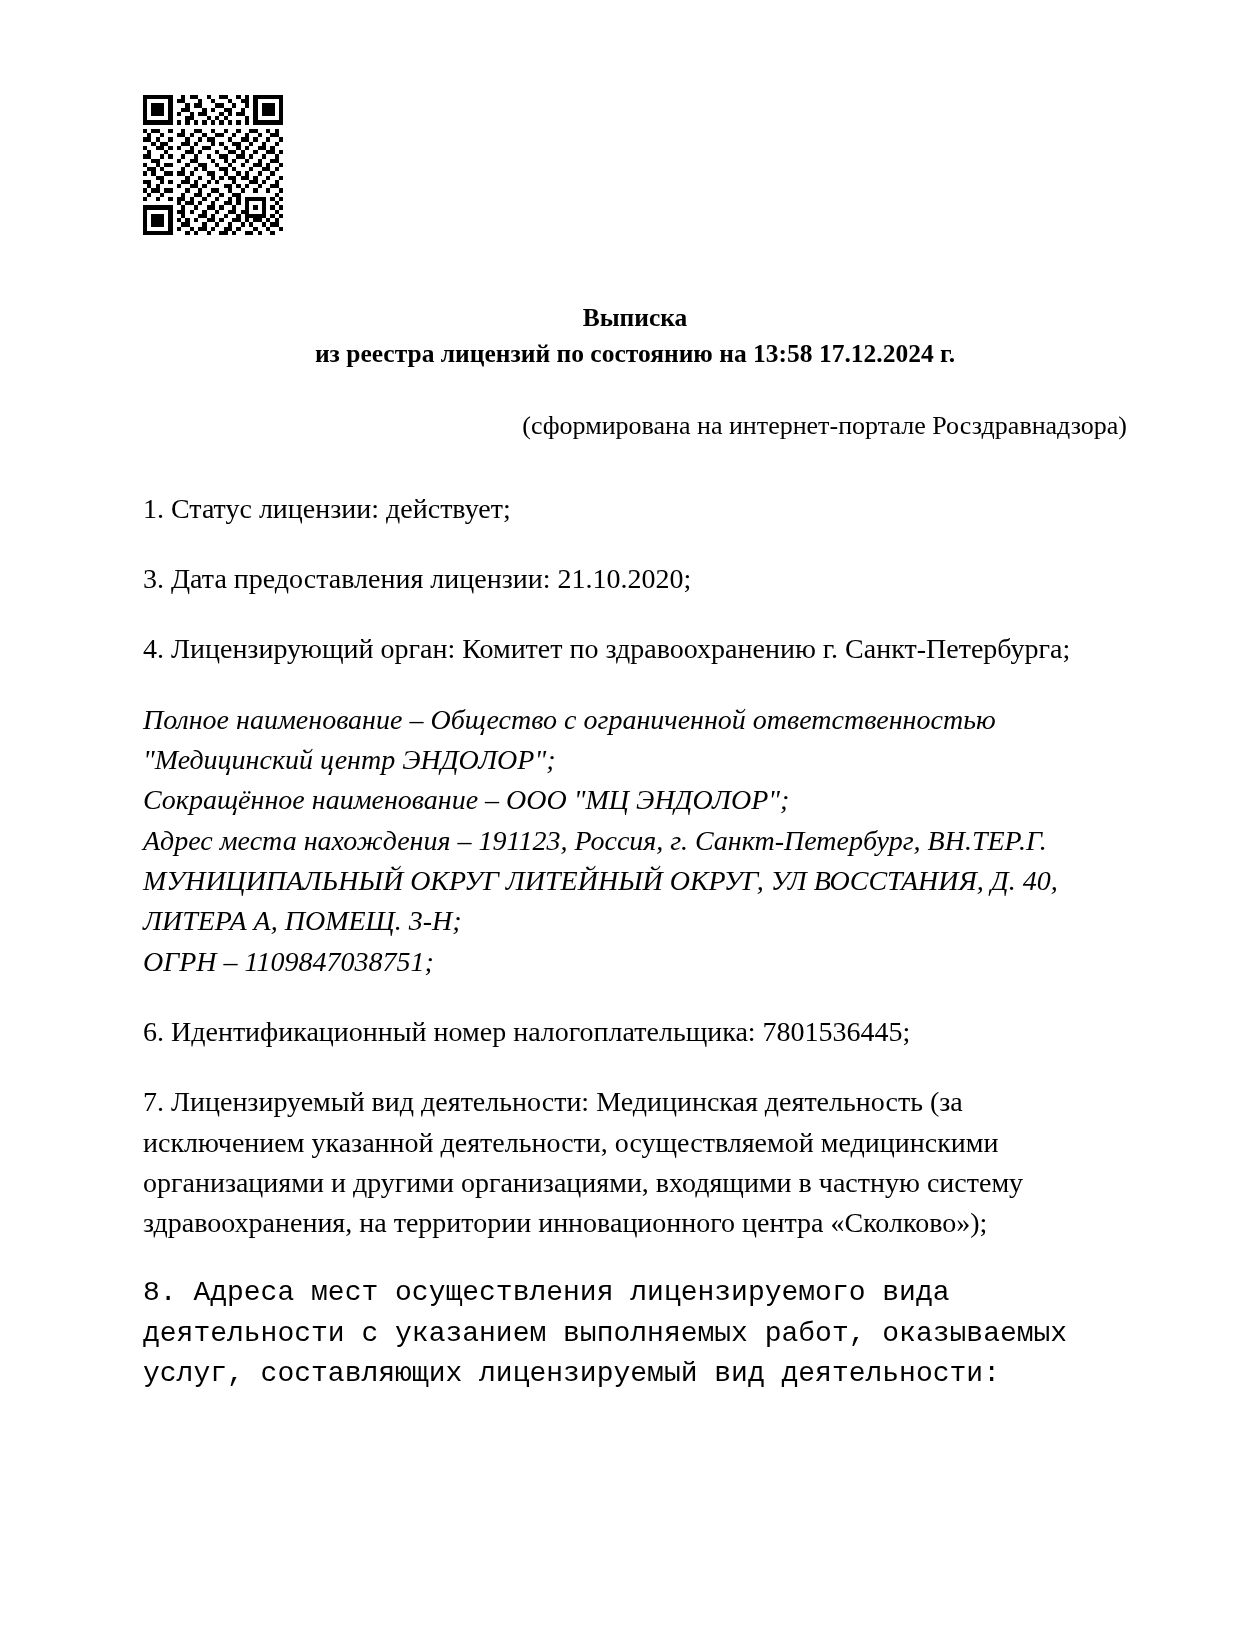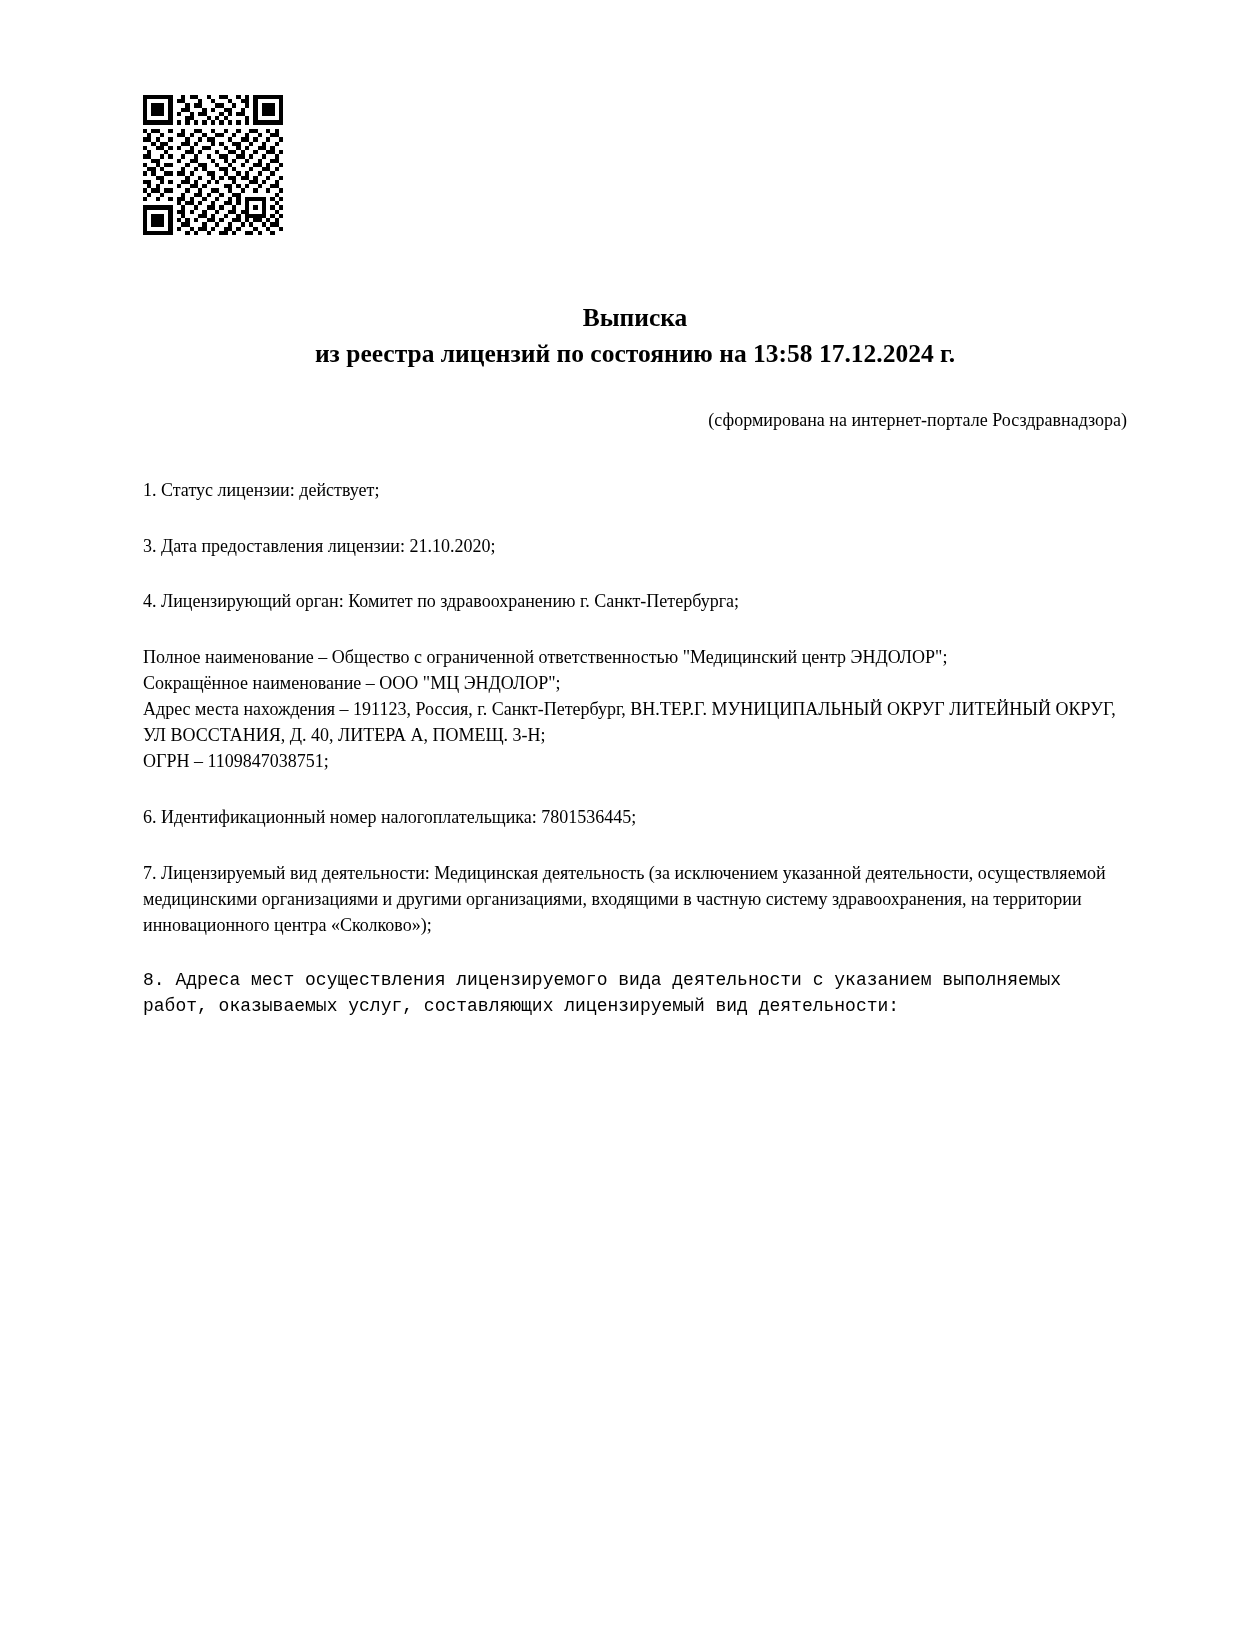--- a/index.html
+++ b/index.html
@@ -48,42 +48,43 @@
     margin: 0 0 0 0;
   }
   .title-line1 {
     display: block;
   }
   .title-line2 {
     display: block;
   }
   .subtitle {
     text-align: right;
-    font-size: 18px;
+    font-size: 26px;
     line-height: 1.4;
     margin-top: 36px;
   }
   .body-text {
-    font-size: 18px;
+    font-size: 28px;
     line-height: 1.44;
     margin-top: 44px;
   }
   .para {
     margin: 0 0 30px 0;
     text-align: left;
   }
   .para.tight {
     margin-bottom: 0;
     font-family: Liberation Mono, monospace;
   }
   .block-lines {
     margin: 0 0 30px 0;
   }
   .block-lines div {
     margin: 0;
+    font-style: italic;
   }
 </style>
 </head>
 <body>
 
 <div class="page">
 
   <div class="qr-wrap">
     <svg viewBox="0 0 33 33" shape-rendering="crispEdges" xmlns="http://www.w3.org/2000/svg">
       <rect width="33" height="33" fill="#ffffff"></rect>

